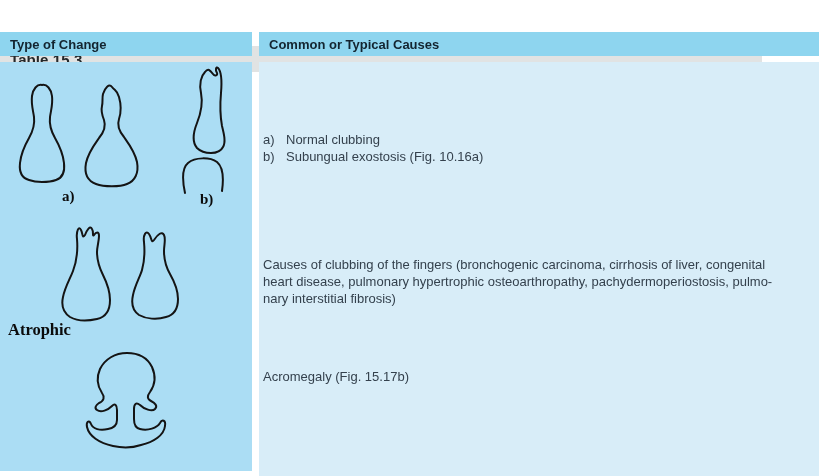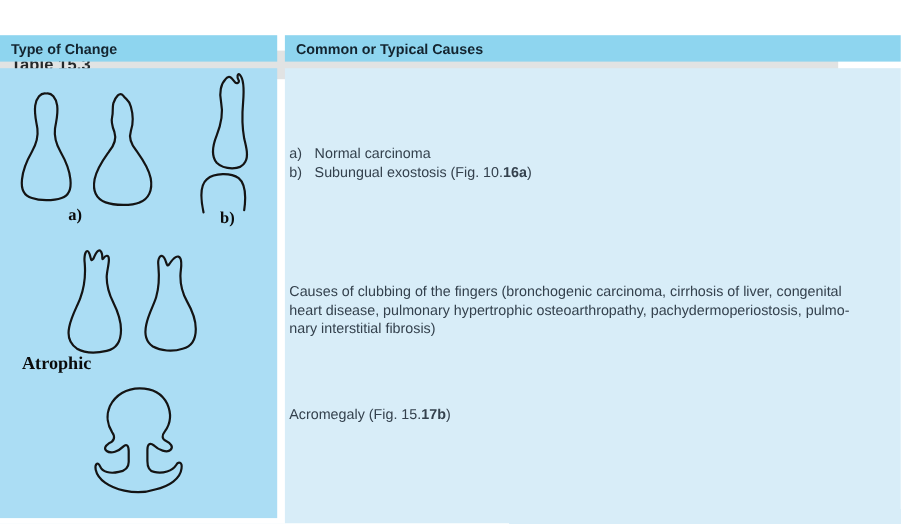--- a/index.html
+++ b/index.html
@@ -28,32 +28,32 @@
   .causes-col{
     position:absolute;left:259px;top:62px;width:560px;height:414px;background:#d8edf8;
     color:#34414d;font-size:13px;line-height:17px;
   }
   .causes-col .block{position:absolute;left:4px;}
   .block-normal{top:69px;}
   .block-clubbing{top:194px;width:548px;white-space:pre-line;}
   .block-acromegaly{top:306px;}
   .li{display:flex;}
   .li .marker{width:23px;flex:0 0 23px;}
-  .b{font-weight:bold;}
+  .b{font-weight:normal;}
   
   .fig{position:absolute;}
   .fig svg{display:block;}
   .fig path{fill:none;stroke:#141414;stroke-width:2;stroke-linecap:round;stroke-linejoin:round;}
   .sublabel{
     position:absolute;font-family:"Liberation Serif",serif;font-weight:bold;
     color:#0b0b0b;font-size:15px;
   }
   .typelabel{
     position:absolute;left:8px;font-family:"Liberation Serif",serif;font-weight:bold;
-    color:#0b0b0b;font-size:16.5px;margin-left:12px;
+    color:#0b0b0b;font-size:16.5px;
   }
 </style>
 </head>
 <body>
 
 <div class="page">
 
   <div class="caption-bar">
     <span class="num">Table 15.3</span>
   </div>
@@ -103,21 +103,21 @@
         <path d="M43 4 C31 4 21 10 16 20 C12 29 14 38 18 44 C21 48 20 52 15 54 C12 56 10 59 13 61 C17 64 24 61 28 57 C31 54 33 56 33 61 L33 71 C33 76 30 79 24 80 C16 82 9 80 7 75 C5 70 2 73 3 78 C5 87 15 94 29 97 C38 99 48 99 57 96 C70 93 80 86 81 77 C82 71 78 70 76 74 C73 79 64 82 56 80 C51 79 50 75 50 70 L50 60 C50 55 52 53 56 56 C60 60 68 63 71 60 C74 57 71 54 67 52 C63 50 63 47 66 43 C71 36 72 27 68 18 C63 8 54 4 43 4 Z"></path>
       </svg>
     </div>
   </div>
 
   <div class="causes-col">
 
     <div class="block block-normal">
       <div class="li">
         <span class="marker">a)</span>
-        <span>Normal carcinoma</span>
+        <span>Normal clubbing</span>
       </div>
       <div class="li">
         <span class="marker">b)</span>
         <span><span>Subungual exostosis (Fig. 10.</span><span class="b">16a</span><span>)</span></span>
       </div>
     </div>
 
     <div class="block block-clubbing">Causes of clubbing of the fingers (bronchogenic carcinoma, cirrhosis of liver, congenital
 heart disease, pulmonary hypertrophic osteoarthropathy, pachydermoperiostosis, pulmo-
 nary interstitial fibrosis)</div>

